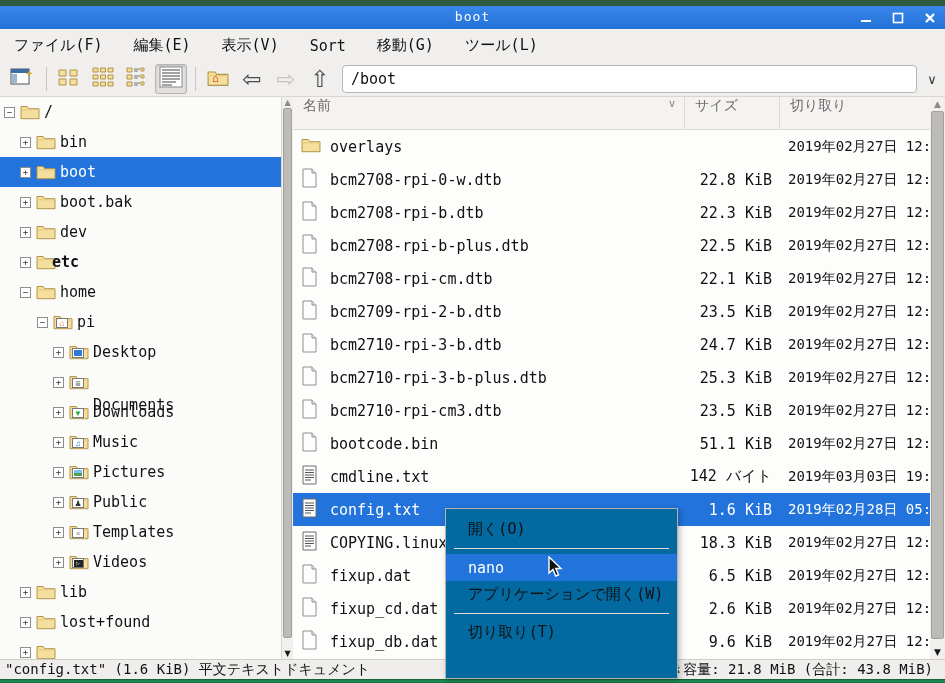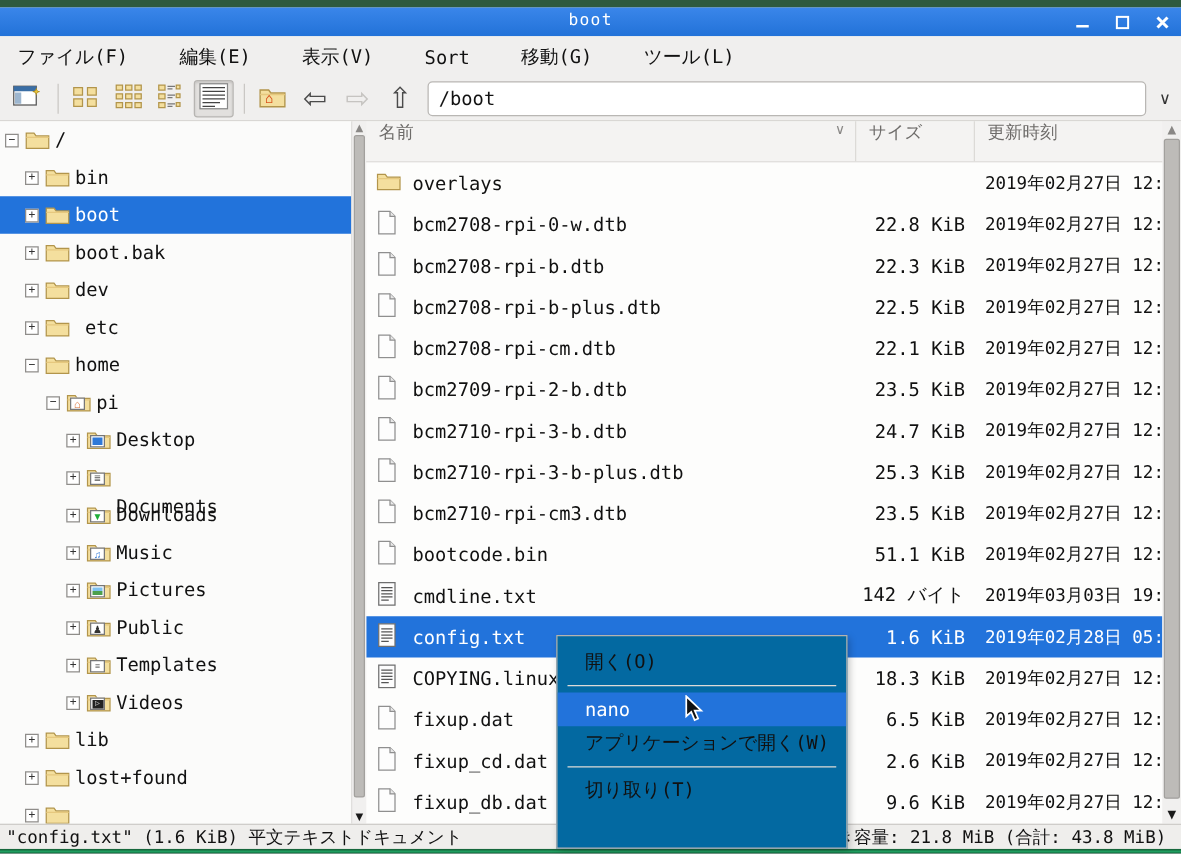--- a/index.html
+++ b/index.html
@@ -16,21 +16,21 @@
      background:linear-gradient(180deg,#3a86ea,#2272d8); color:#fff; }
   .titlebar .title { position:absolute; left:0; right:0; top:3px; text-align:center;
      font-size:13px; letter-spacing:1px; }
   .winbtns { position:absolute; right:6px; top:0; height:23px; display:flex; align-items:center; gap:14px; }
   .winbtn { width:18px; height:18px; display:flex; align-items:center; justify-content:center;
      color:#fff; font-size:12px; font-weight:bold; cursor:default; }
   .winbtn svg { display:block; }
 
   
   .menubar { position:absolute; left:0; top:29px; width:945px; height:33px; background:#f0efee;
-     display:flex; align-items:center; padding-left:12px; gap:37px; font-size:15px; color:#111; }
+     display:flex; align-items:center; padding-left:12px; gap:27px; font-size:15px; color:#111; }
   .menu-item { padding:3px 2px; }
 
   
   .toolbar { position:absolute; left:0; top:62px; width:945px; height:35px; background:#f0efee;
      border-bottom:1px solid #d9d7d4; display:flex; align-items:center; padding-left:6px; }
   .tbtn { height:30px; min-width:32px; display:flex; align-items:center; justify-content:center;
      border:1px solid transparent; border-radius:3px; margin-right:2px; }
   .tbtn.active { background:#e2e0de; border-color:#b7b5b2; box-shadow:inset 0 1px 2px rgba(0,0,0,.15); }
   .tsep { width:1px; height:24px; background:#c9c7c4; margin:0 6px; }
   .arrow-glyph { font-size:23px; line-height:23px; color:#4b4b4b; font-family:"DejaVu Sans",sans-serif; }
@@ -231,21 +231,21 @@
             <path d="M1 6.8 h18" stroke="#e6c87e"></path>
           </svg></div>
         <span class="tree-label" style="left: 60px;">dev</span>
       </div>
       <div class="tree-row">
         <div class="expander" style="left: 20px;">+</div>
         <div class="tree-icon" style="left: 36px;"><svg width="20" height="17" viewBox="0 0 20 17">
             <path d="M1 3.5 h6.2 l1.6 2.2 H19 v10 H1 Z" fill="#f4df9e" stroke="#b2954b"></path>
             <path d="M1 6.8 h18" stroke="#e6c87e"></path>
           </svg></div>
-        <span class="tree-label" style="left: 68px;">etc</span>
+        <span class="tree-label" style="left: 52px; font-weight: bold;">etc</span>
       </div>
       <div class="tree-row">
         <div class="expander" style="left: 20px;">−</div>
         <div class="tree-icon" style="left: 36px;"><svg width="20" height="17" viewBox="0 0 20 17">
             <path d="M1 3.5 h6.2 l1.6 2.2 H19 v10 H1 Z" fill="#f4df9e" stroke="#b2954b"></path>
             <path d="M1 6.8 h18" stroke="#e6c87e"></path>
           </svg></div>
         <span class="tree-label" style="left: 60px;">home</span>
       </div>
       <div class="tree-row">
@@ -360,21 +360,21 @@
 
   <div class="filehead">
     <div class="fh-cell fh-name">
       <span>名前</span>
       <span class="sort-ind">∨</span>
     </div>
     <div class="fh-cell fh-size">
       <span>サイズ</span>
     </div>
     <div class="fh-cell fh-date">
-      <span>更新時刻</span>
+      <span>切り取り</span>
     </div>
   </div>
 
   <div class="filelist" id="filelist">
       <div class="file-row">
         <div class="fc-name">
           <span class="ficon" style="position: relative;"><svg width="20" height="17" viewBox="0 0 20 17">
               <path d="M1 3.5 h6.2 l1.6 2.2 H19 v10 H1 Z" fill="#f4df9e" stroke="#b2954b"></path>
               <path d="M1 6.8 h18" stroke="#e6c87e"></path>
             </svg></span>

